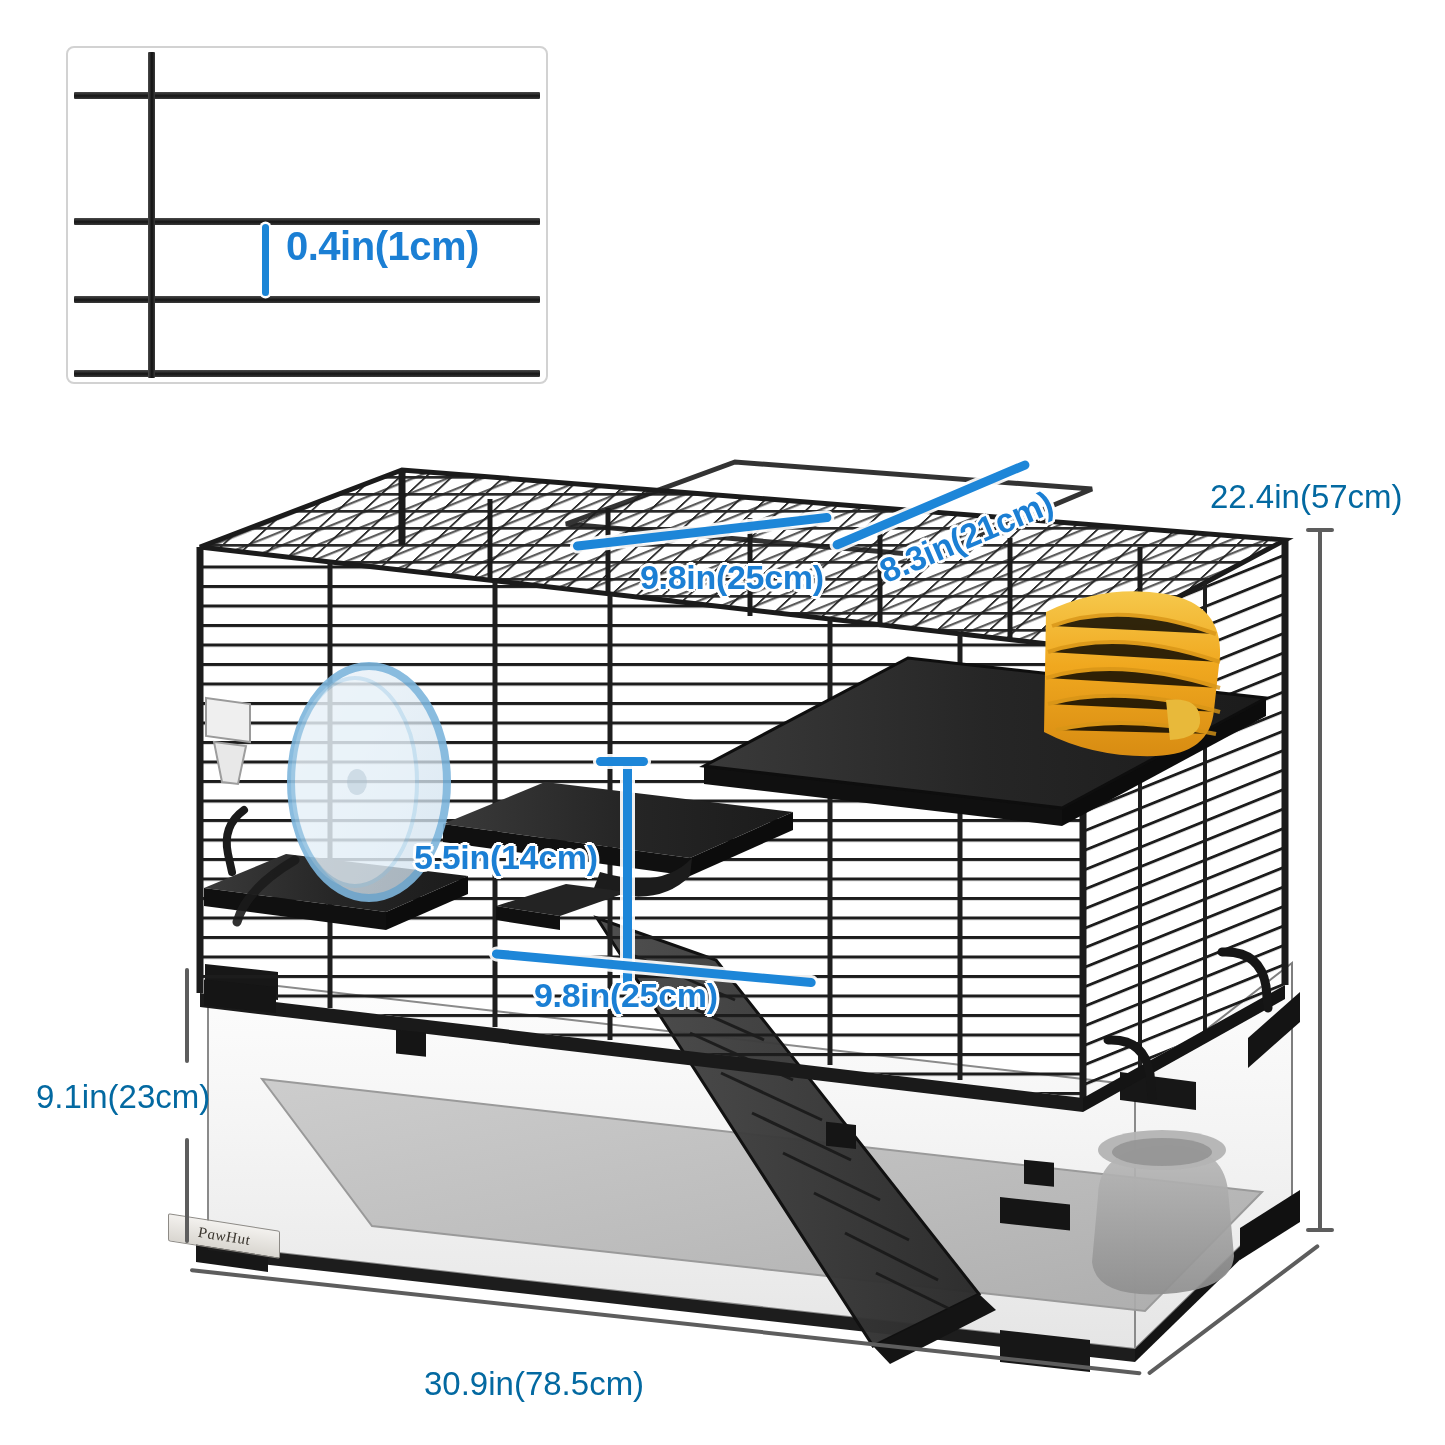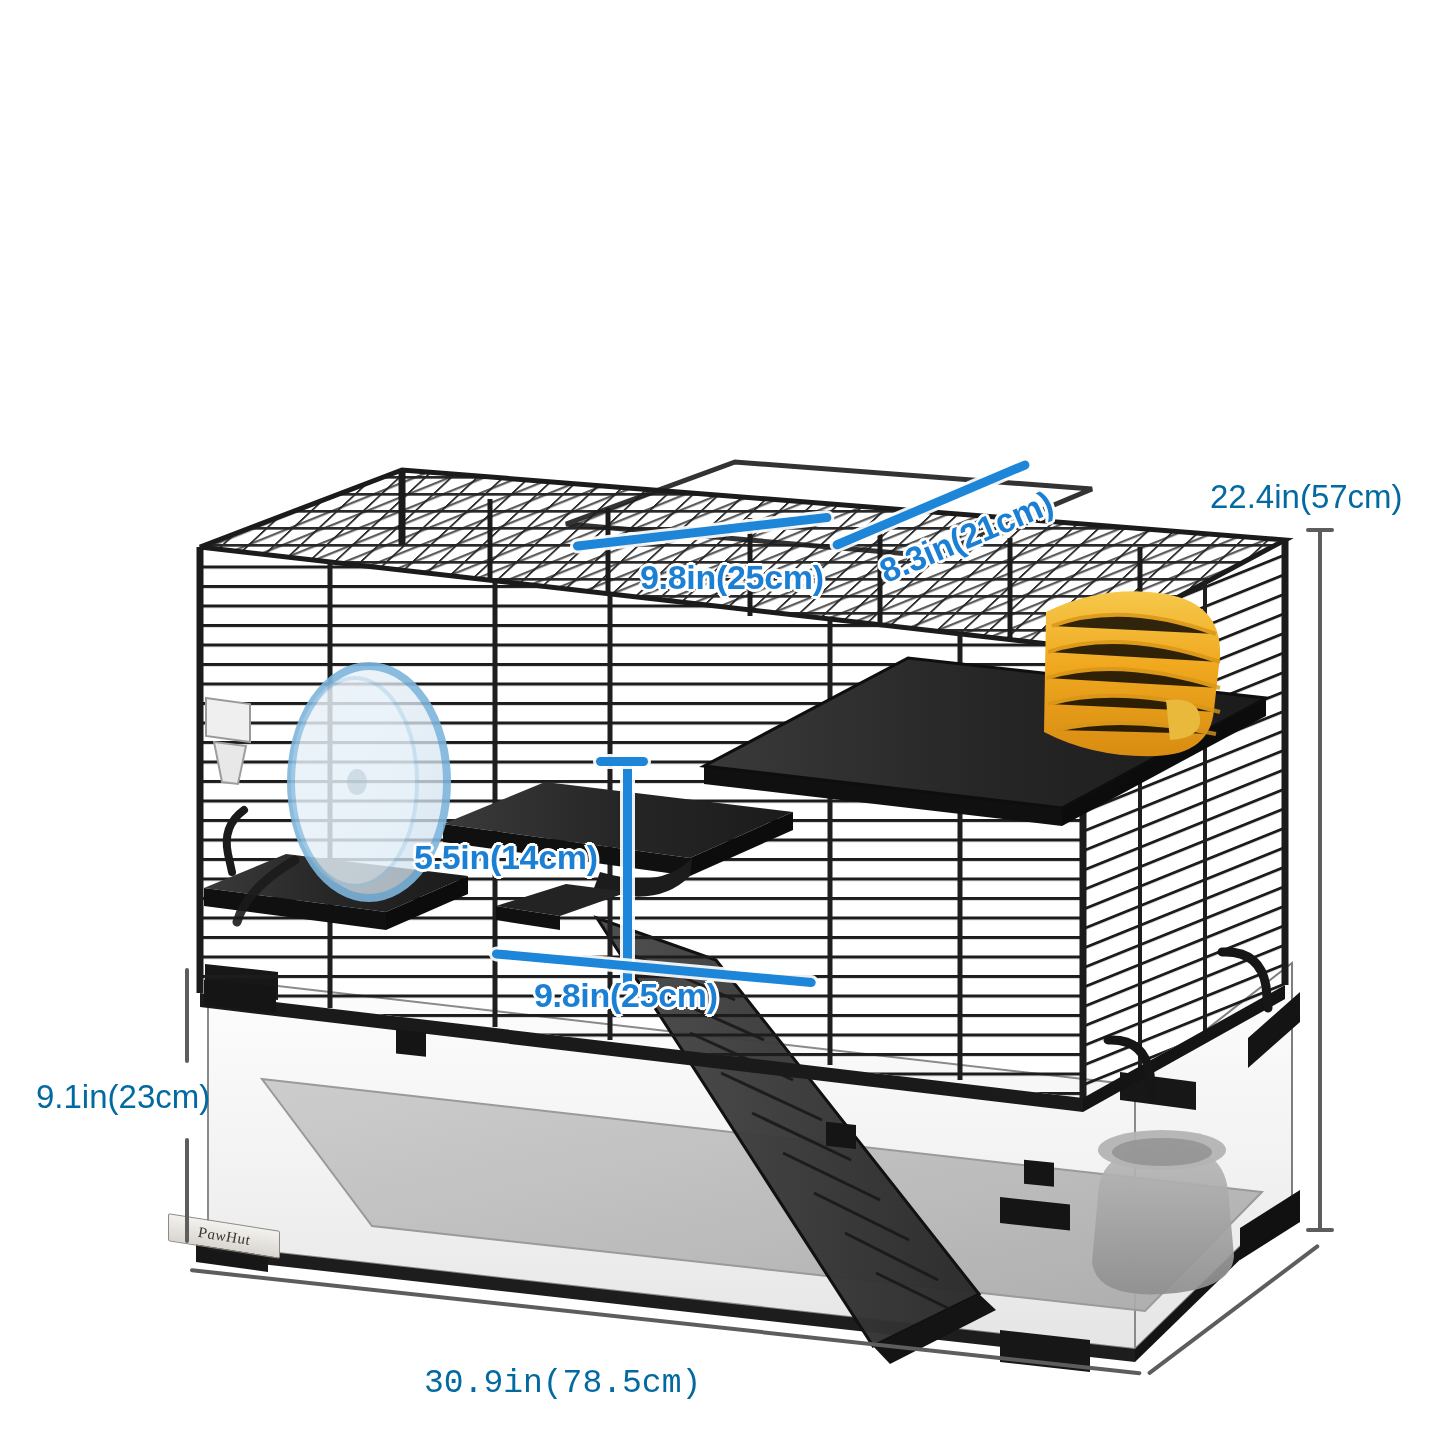--- a/index.html
+++ b/index.html
@@ -53,20 +53,29 @@
      transform:skewY(9deg);overflow:hidden;}
   .brandplate span{display:block;font-family:"Liberation Serif",serif;
      font-size:15px;font-style:italic;color:#3a352e;text-align:center;line-height:26px;
      letter-spacing:.5px;}
 </style>
 </head>
 <body>
 
 <div class="stage">
 
+  <div class="inset">
+    <div class="hbar" style="top:44px;"></div>
+    <div class="hbar" style="top:170px;"></div>
+    <div class="hbar" style="top:248px;"></div>
+    <div class="hbar" style="top:322px;"></div>
+    <div class="vbar" style="left:80px;"></div>
+    <div class="gapline" style="left:194px;top:176px;height:72px;"></div>
+    <div class="gaplabel" style="left:218px;top:176px;">0.4in(1cm)</div>
+  </div>
 
   <div class="product">
     <svg width="1445" height="1445" viewBox="0 0 1445 1445">
       <defs>
         <linearGradient id="glassG" x1="0" y1="0" x2="0" y2="1">
           <stop offset="0%" stop-color="#fbfbfb" stop-opacity="0.55"></stop>
           <stop offset="100%" stop-color="#dcdcdc" stop-opacity="0.75"></stop>
         </linearGradient>
         <linearGradient id="floorG" x1="0" y1="0" x2="1" y2="1">
           <stop offset="0%" stop-color="#c9c9c9"></stop>
@@ -281,21 +290,21 @@
   <div class="dimline v" style="left:1318px;top:530px;height:700px;"></div>
   <div class="dimline h" style="left:1306px;top:528px;width:28px;"></div>
   <div class="dimline h" style="left:1306px;top:1228px;width:28px;"></div>
   <div class="dimlabel" style="left:1210px;top:478px;">22.4in(57cm)</div>
 
   <div class="dimline v" style="left:185px;top:968px;height:95px;"></div>
   <div class="dimline v" style="left:185px;top:1138px;height:105px;"></div>
   <div class="dimlabel" style="left:36px;top:1078px;text-align:center;">9.1in(23cm)</div>
 
   <div class="dimline diag" style="left:190px;top:1268px;width:957px;transform:rotate(6.2deg);"></div>
-  <div class="dimlabel" style="left:424px;top:1365px;font-family:Liberation Mono, monospace;">30.9in(78.5cm)</div>
+  <div class="dimlabel" style="left:424px;top:1365px;">30.9in(78.5cm)</div>
 
   <div class="dimline diag" style="left:1148px;top:1372px;width:214px;transform:rotate(-37deg);"></div>
 
   <div class="bluebar" style="left:573px;top:542px;width:260px;transform:rotate(-6.5deg);"></div>
   <div class="bluelabel" style="left:640px;top:558px;">9.8in(25cm)</div>
 
   <div class="bluebar" style="left:833px;top:542px;width:213px;transform:rotate(-23deg);"></div>
   <div class="bluelabel" style="left:874px;top:555px;transform:rotate(-23deg);transform-origin:left top;">8.3in(21cm)</div>
 
   <div class="bluebar vert" style="left:623px;top:760px;height:230px;"></div>

